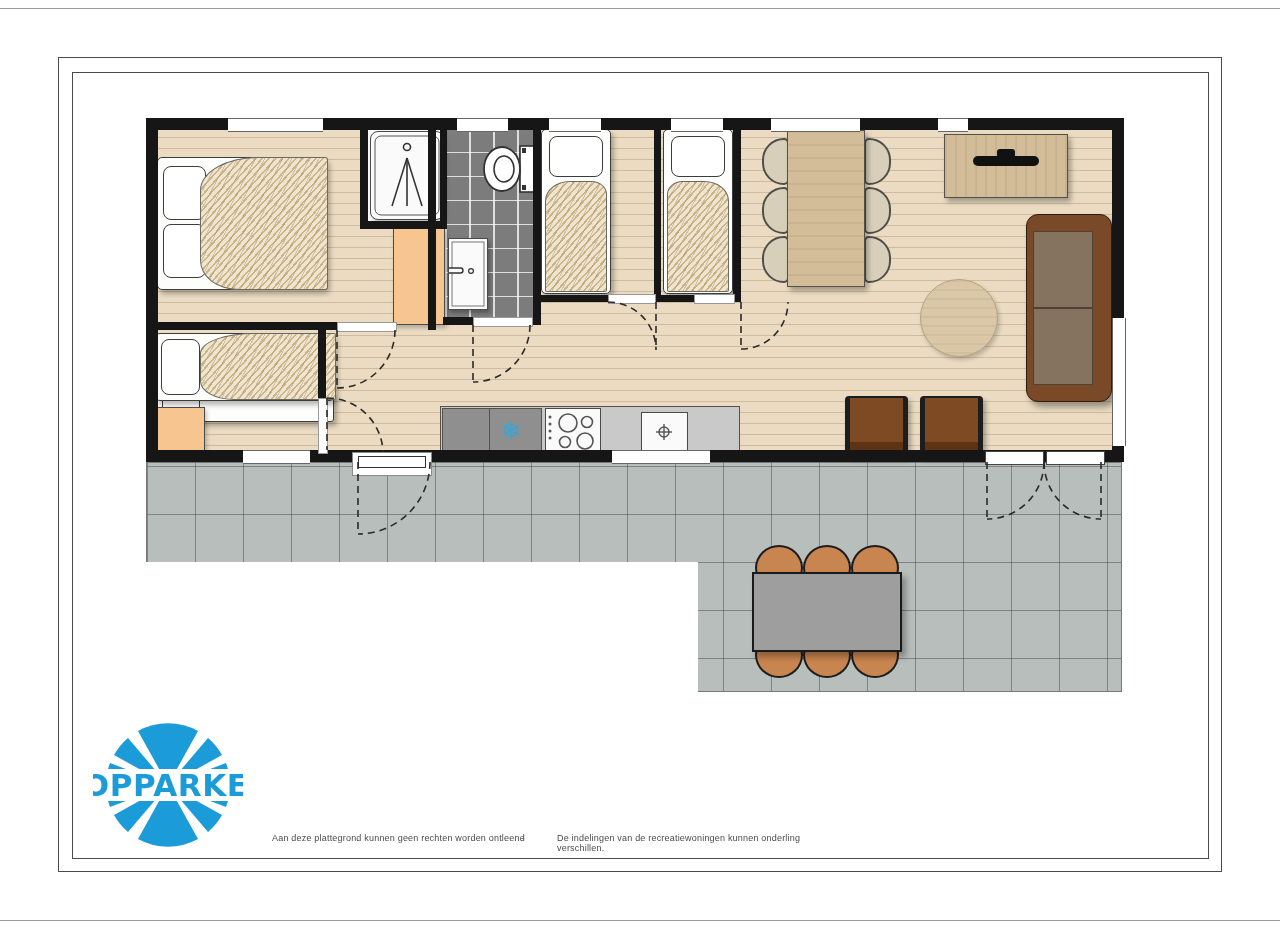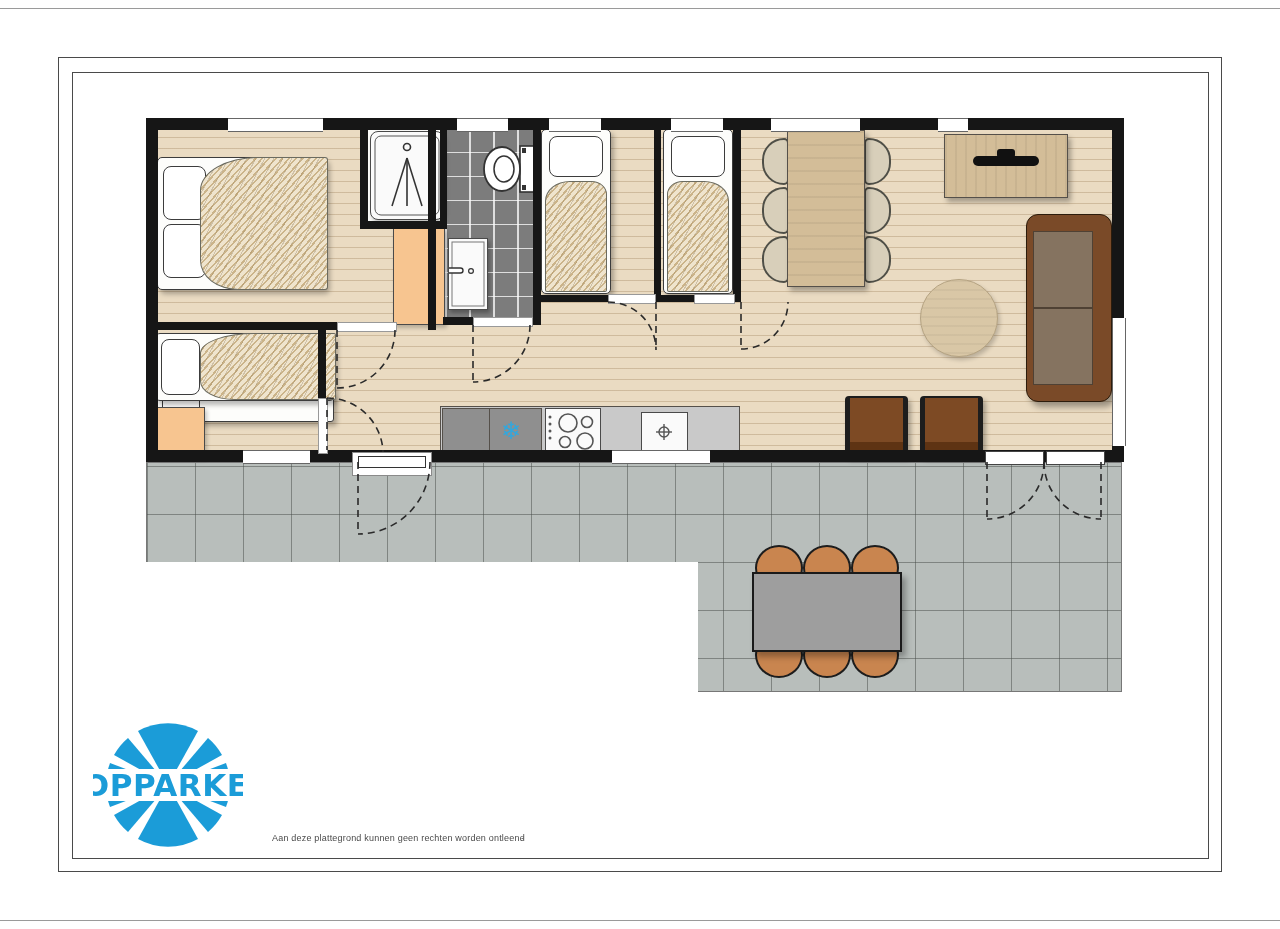--- a/index.html
+++ b/index.html
@@ -274,14 +274,15 @@
         <path d="M0,0 L-40,47 A62,62 0 0 1 -54,30 Z"></path>
         <path d="M0,0 L-58,22 A62,62 0 0 1 -61,11 Z"></path>
       </g>
       <rect x="-75" y="-16" width="150" height="32" fill="#ffffff"></rect>
       <text class="logo-word" x="0" y="11" font-size="31" fill="#1b9cd8" text-anchor="middle" letter-spacing="0.5" stroke="#ffffff" stroke-width="7" paint-order="stroke">TOPPARKEN</text>
     </svg>
   </div>
 
   <div class="disclaimer" style="left:272px;top:833px;width:260px;">Aan deze plattegrond kunnen geen rechten worden ontleend</div>
   <div class="disclaimer" style="left:521px;top:833px;">-</div>
+  <div class="disclaimer" style="left:557px;top:833px;width:280px;">De indelingen van de recreatiewoningen kunnen onderling verschillen.</div>
 
 </div>
 
 </body></html>

